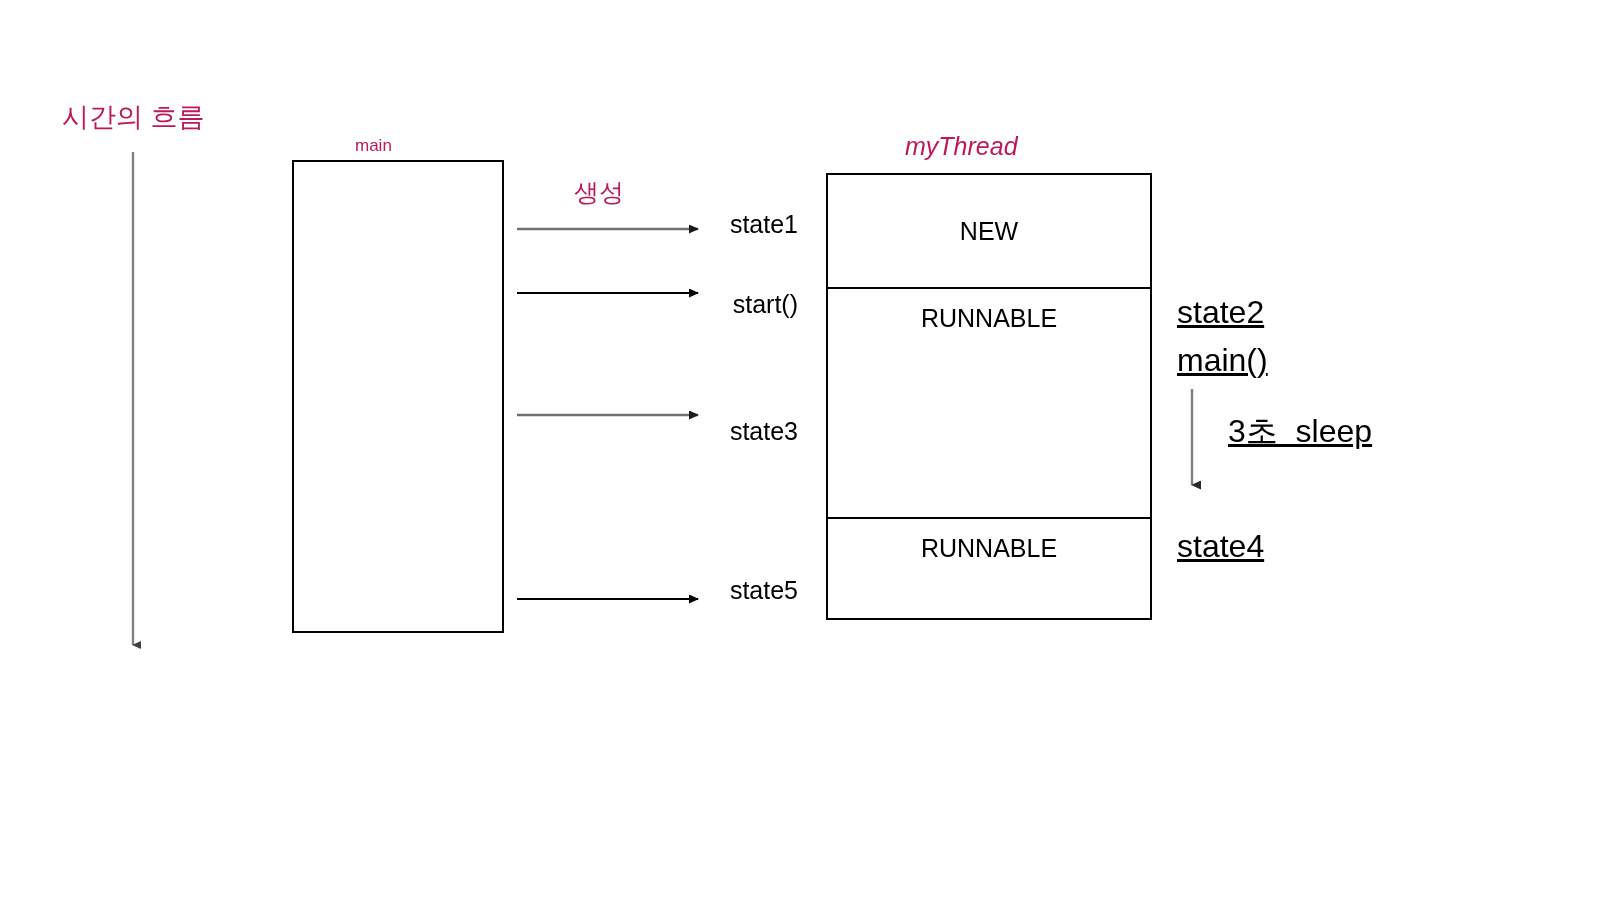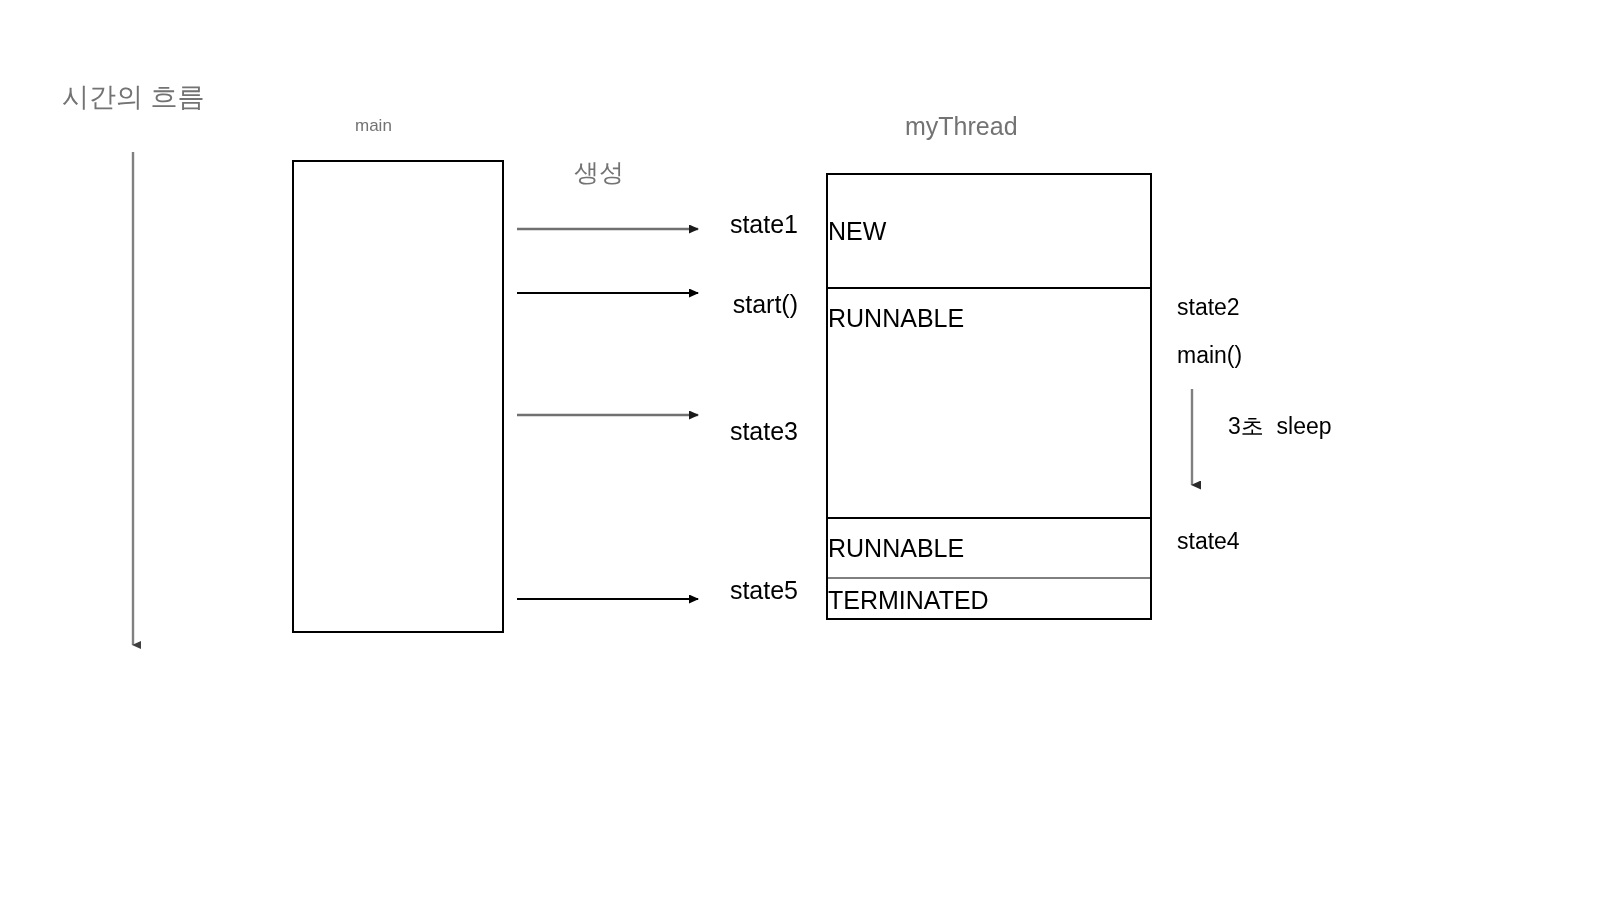--- a/index.html
+++ b/index.html
@@ -14,22 +14,23 @@
   #canvas {
     position: relative;
     width: 1600px;
     height: 900px;
     background: #ffffff;
     overflow: hidden;
   }
   .lbl {
     position: absolute;
     white-space: pre;
-    color: #737373;
+    color: #be185d;
     line-height: 1;
+    margin-top: 20px;
   }
 
   
   #time-title {
     left: 62px;
     top: 84px;
     font-size: 27px;
   }
   #time-axis {
     position: absolute;
@@ -80,52 +81,54 @@
     text-align: center;
     color: #000000;
     line-height: 1;
   }
 
   
   #thread-title {
     left: 905px;
     top: 114px;
     font-size: 25px;
+    font-style: italic;
   }
   #thread-box {
     position: absolute;
     left: 826px;
     top: 173px;
     width: 326px;
     height: 447px;
     border: 2px solid #000000;
     box-sizing: border-box;
     background: #ffffff;
   }
   .state-seg {
     position: absolute;
     left: 0;
     width: 100%;
     box-sizing: border-box;
     display: flex;
     align-items: center;
-    justify-content: flex-start;
+    justify-content: center;
     font-size: 25px;
     color: #000000;
   }
   .seg-div-black { border-top: 2px solid #000000; }
   .seg-div-gray  { border-top: 2px solid #7f7f7f; }
 
   
   .rt {
     position: absolute;
-    font-size: 23px;
+    font-size: 32px;
     white-space: pre;
     color: #000000;
     line-height: 1;
+    text-decoration: underline;
   }
   #sleep-arrow {
     position: absolute;
     left: 1172px;
     top: 385px;
     width: 40px;
     height: 115px;
   }
 </style>
 </head>
@@ -194,23 +197,20 @@
   <div id="thread-box">
     <div class="state-seg" style="top:0px;height:112px">
       <span>NEW</span>
     </div>
     <div class="state-seg seg-div-black" style="top:112px;height:60px">
       <span>RUNNABLE</span>
     </div>
     <div class="state-seg seg-div-black" style="top:342px;height:60px">
       <span>RUNNABLE</span>
     </div>
-    <div class="state-seg seg-div-gray" style="top:402px;height:45px">
-      <span>TERMINATED</span>
-    </div>
   </div>
 
   <div class="rt" style="left:1177px; top:296px">state2</div>
 
   <div class="rt" style="left:1177px; top:344px">main()</div>
 
   <svg id="sleep-arrow" viewBox="0 0 40 115" xmlns="http://www.w3.org/2000/svg">
     <defs>
       <marker id="ah-sleep-down" markerWidth="11" markerHeight="11" refX="4.5" refY="9" orient="auto" markerUnits="userSpaceOnUse">
         <path d="M0,0 L9,0 L4.5,10 Z" fill="#2b2b2b"></path>

